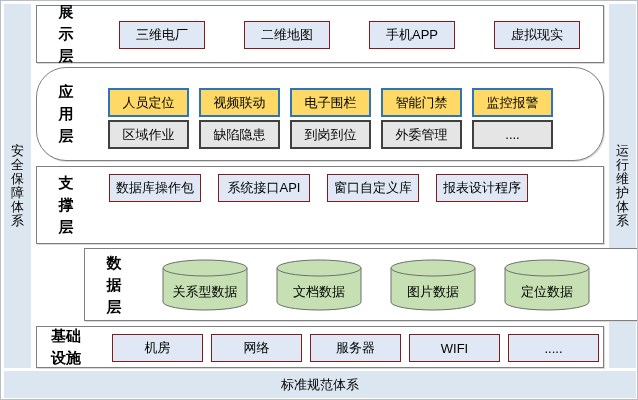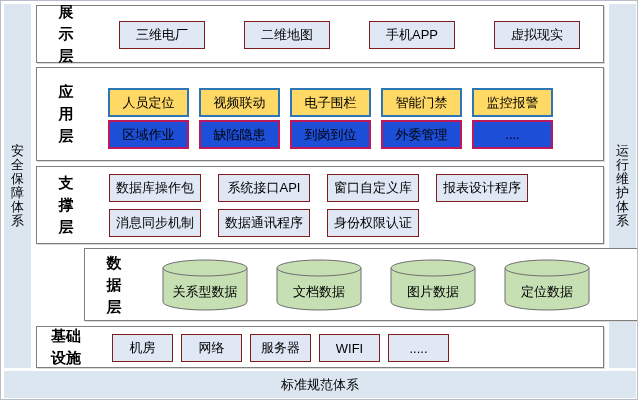--- a/index.html
+++ b/index.html
@@ -33,21 +33,21 @@
   }
 
   
   .layer {
     position:absolute; left:35px; width:568px;
     background:#ffffff;
     border:1px solid #7f7f7f;
     box-shadow:1px 1px 0 #d9d9d9;
   }
   #layer-display { top:4px;   height:58px; }
-  #layer-app     { top:66px;  height:94px; }
+  #layer-app     { top:66px;  height:94px;border-radius:30px; }
   #layer-support { top:165px; height:78px;text-decoration:underline; }
   #layer-data    { top:247px; height:73px;margin-left:48px; }
   #layer-infra   { top:325px; height:42px; }
 
   .layer-label {
     position:absolute; left:0; top:50%; transform:translateY(-50%);
     width:58px; display:flex; justify-content:center;
     font-weight:bold; font-size:15px; line-height:22px;
   }
   .layer-label span { display:block; width:1.15em; word-break:break-all; text-align:center; }
@@ -61,26 +61,26 @@
   #layer-support .row-2      { left:72px; top:42px; gap:17px; }
   #layer-data .row           { left:77px; top:10px; gap:28px; }
   #layer-infra .row          { left:75px; top:7px;  gap:8px;  }
 
   .box {
     display:flex; align-items:center; justify-content:center;
     font-size:13px; text-align:center; flex:none;
   }
   .box-blue   { background:#dfe8f4; border:1px solid #7f1d1d; }
   .box-yellow { background:#ffd966; border:2px solid #2e75b6; }
-  .box-green  { background:#1d4ed8; border:2px solid #be185d; }
+  .box-green  { background:#e5e5e5; border:2px solid #404040; }
 
   .b-display { width:86px;  height:28px; }
   .b-app     { width:81px;  height:29px; }
   .b-support { width:92px; height:28px; }
-  .b-infra   { width:61px;  height:28px;text-align:right; }
+  .b-infra   { width:91px;  height:28px;text-align:right; }
 
   .cyl { flex:none; }
   .cyl path, .cyl ellipse { fill:#c6e0b4; stroke:#6e6e6e; stroke-width:1; }
   .cyl text { font-size:13px; font-family:"Liberation Sans", sans-serif; fill:#000; }
 </style>
 </head>
 <body>
 
 <div class="page">
 
@@ -131,25 +131,20 @@
   <div class="layer" id="layer-support">
     <div class="layer-label">
       <span>支撑层</span>
     </div>
     <div class="row row-1">
       <div class="box box-blue b-support">数据库操作包</div>
       <div class="box box-blue b-support">系统接口API</div>
       <div class="box box-blue b-support">窗口自定义库</div>
       <div class="box box-blue b-support">报表设计程序</div>
     </div>
-    <div class="row row-2">
-      <div class="box box-blue b-support">消息同步机制</div>
-      <div class="box box-blue b-support">数据通讯程序</div>
-      <div class="box box-blue b-support">身份权限认证</div>
-    </div>
   </div>
 
   <div class="layer" id="layer-data">
     <div class="layer-label">
       <span>数据层</span>
     </div>
     <div class="row">
       <svg class="cyl" width="86" height="52" viewBox="0 0 86 52">
         <path d="M1 9 v34 a42 8 0 0 0 84 0 v-34"></path>
         <ellipse cx="43" cy="9" rx="42" ry="8"></ellipse>

